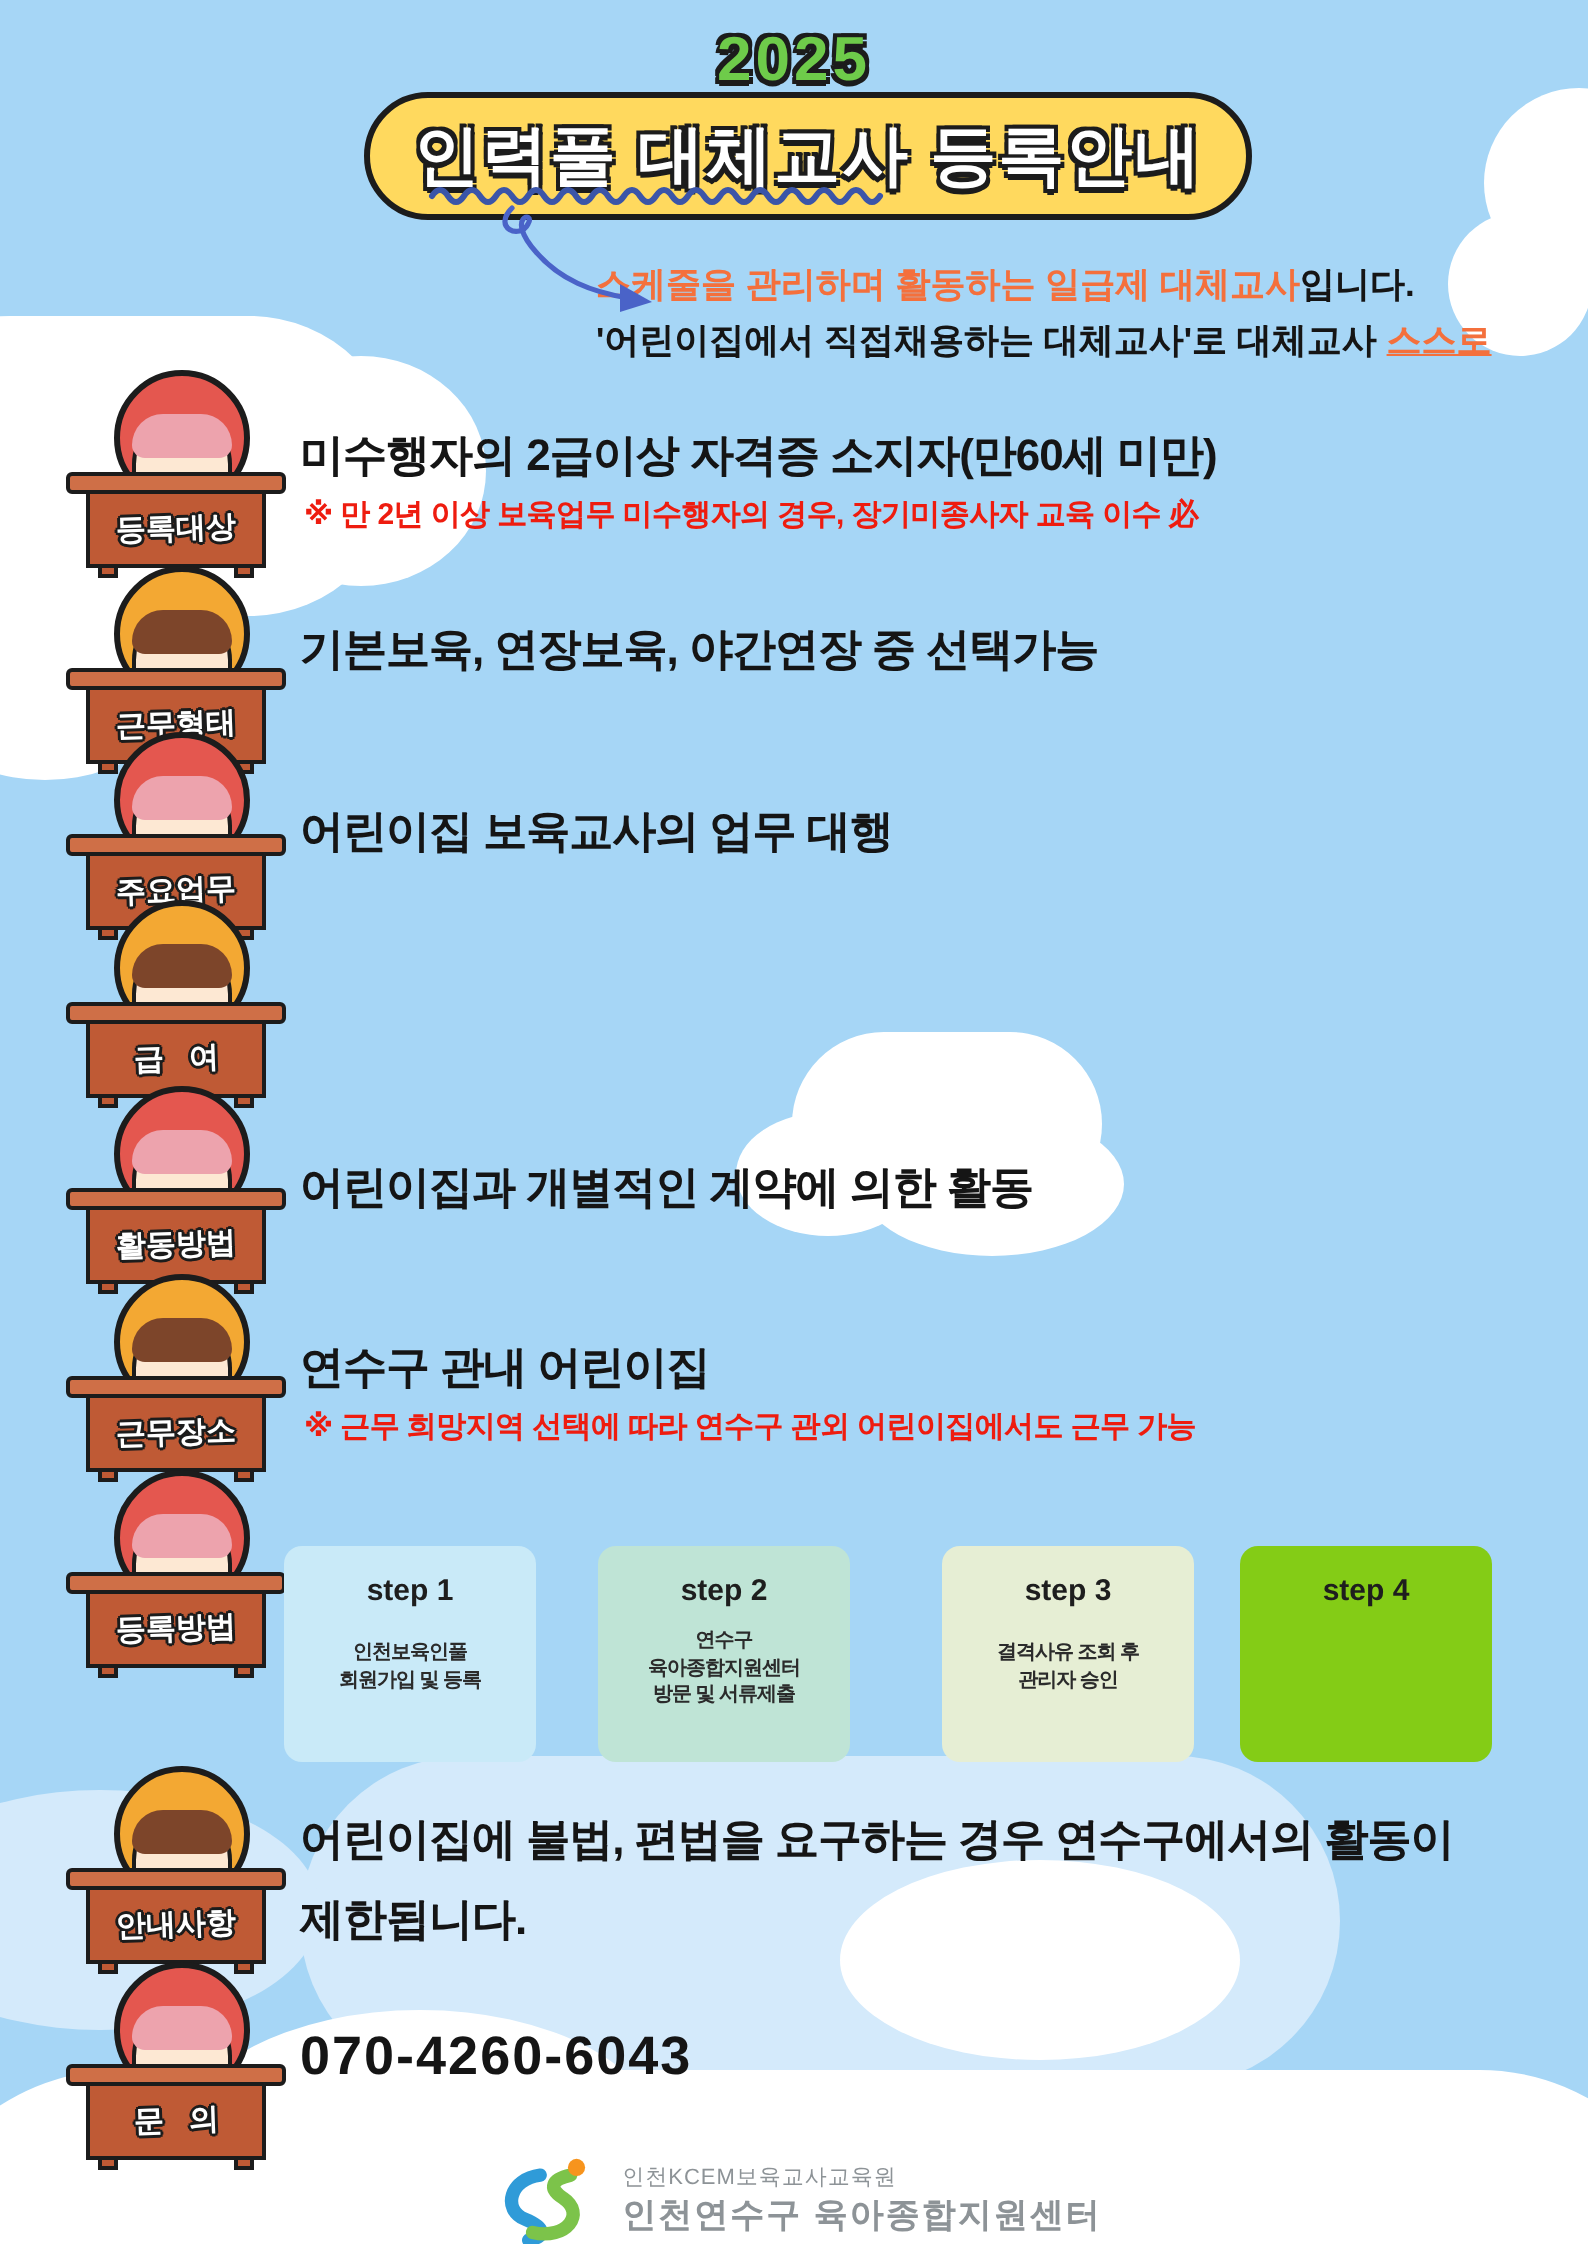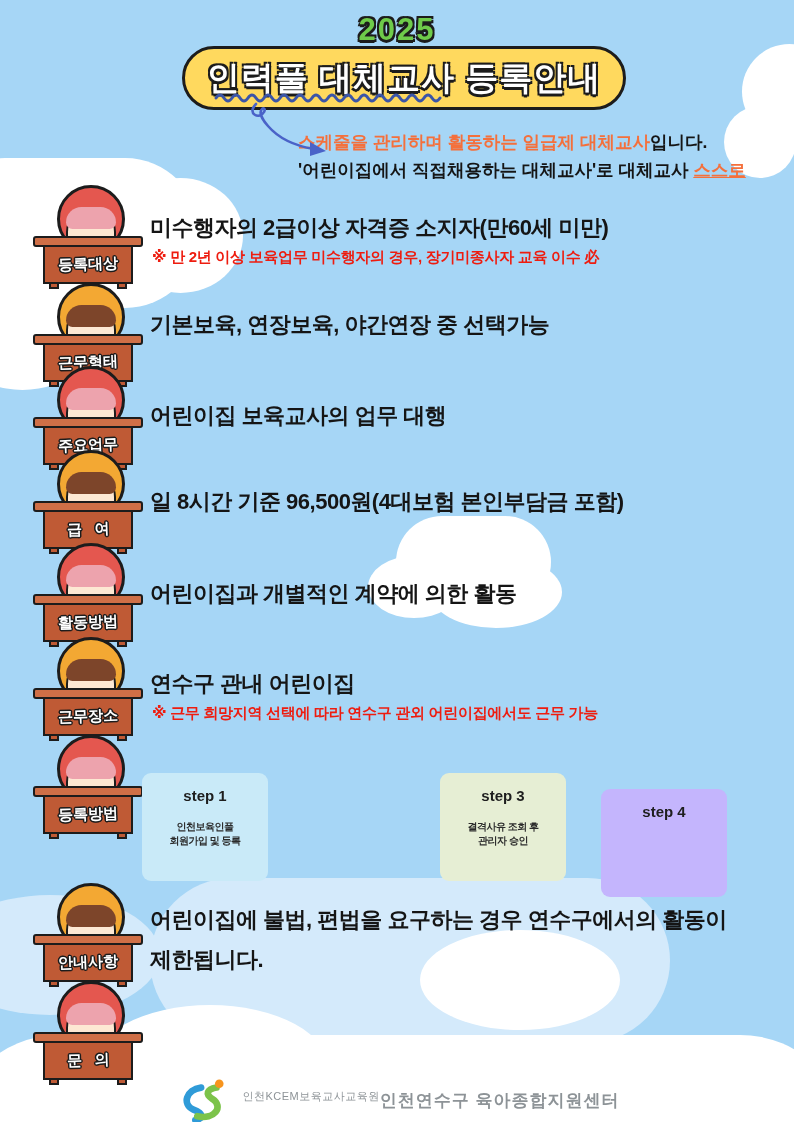--- a/index.html
+++ b/index.html
@@ -64,21 +64,21 @@
   
   .step-box{position:absolute;top:773px;width:126px;height:108px;border-radius:9px;z-index:3;
     display:flex;flex-direction:column;align-items:center;padding-top:14px;box-sizing:border-box;}
   .step-label{font-size:15px;font-weight:bold;color:#1e1e1e;margin-bottom:16px;}
   .step-text{font-size:10px;font-weight:bold;color:#2b2b2b;text-align:center;
     white-space:pre-line;line-height:1.35;letter-spacing:-0.5px;}
 
   
   .footer{position:absolute;left:0;right:0;top:1078px;z-index:3;display:flex;justify-content:center;align-items:center;gap:10px;}
   .logo-mark{width:58px;height:44px;}
-  .footer-lines{display:flex;justify-content:center;}
+  .footer-lines{display:flex;flex-direction:column;justify-content:center;}
   .footer-small{font-size:11px;color:#8d9397;letter-spacing:0.5px;}
   .footer-large{font-size:17px;color:#8d9397;font-weight:bold;letter-spacing:1px;}
 </style>
 </head>
 <body>
 
 <div id="poster">
 
   <div class="cloud" style="left:742px;top:44px;width:95px;height:95px;"></div>
   <div class="cloud" style="left:724px;top:106px;width:72px;height:72px;"></div>
@@ -167,21 +167,20 @@
           <div class="eyes"></div>
         </div>
       </div>
     <div class="desk-top"></div>
       <div class="leg l"></div>
       <div class="leg r"></div>
     <div class="desk-body">
         <span class="desk-label">급   여</span>
       </div>
   </div>
-  <div class="sec-text" style="top:482px;">일 8시간 기준 96,500원(4대보험 본인부담금 포함)</div>
 
   <div class="sec-icon v1" style="top:543px;">
     <div class="circle">
         <div class="head">
           <div class="hair"></div>
           <div class="eyes"></div>
         </div>
       </div>
     <div class="desk-top"></div>
       <div class="leg l"></div>
@@ -221,26 +220,32 @@
       <div class="leg r"></div>
     <div class="desk-body">
         <span class="desk-label">등록방법</span>
       </div>
   </div>
   <div class="step-box" style="left: 142px; background: rgb(201, 234, 248);">
     <div class="step-label">step 1</div>
     <div class="step-text">인천보육인풀
 회원가입 및 등록</div>
   </div>
-  <div class="step-box" style="left: 440px; background: rgb(230, 238, 212);">
+  <div class="step-box" style="left: 299px; background: rgb(191, 228, 214);">
+    <div class="step-label">step 2</div>
+    <div class="step-text" style="margin-top:-6px;">연수구
+육아종합지원센터
+방문 및 서류제출</div>
+  </div>
+  <div class="step-box" style="left: 471px; background: rgb(230, 238, 212);">
     <div class="step-label">step 3</div>
     <div class="step-text">결격사유 조회 후
 관리자 승인</div>
   </div>
-  <div class="step-box" style="left: 601px; background: #c4b5fd; margin-top: 16px;">
+  <div class="step-box" style="left: 620px; background: #84cc16;">
     <div class="step-label">step 4</div>
   </div>
 
   <div class="sec-icon v2" style="top:883px;">
     <div class="circle">
         <div class="head">
           <div class="hair"></div>
           <div class="eyes"></div>
         </div>
       </div>
@@ -261,20 +266,21 @@
           <div class="eyes"></div>
         </div>
       </div>
     <div class="desk-top"></div>
       <div class="leg l"></div>
       <div class="leg r"></div>
     <div class="desk-body">
         <span class="desk-label">문   의</span>
       </div>
   </div>
+  <div class="sec-text phone" style="top:1008px;">070-4260-6043</div>
 
   <div class="footer">
     <svg class="logo-mark" viewBox="0 0 60 46">
       <path d="M28 10 C 12 12, 8 28, 20 33 C 30 37, 32 42, 22 44" fill="none" stroke="#2f9bd8" stroke-width="7" stroke-linecap="round"></path>
       <path d="M24 40 C 42 44, 52 30, 40 22 C 32 17, 34 12, 44 10" fill="none" stroke="#7cc34a" stroke-width="7" stroke-linecap="round"></path>
       <circle cx="47" cy="6" r="4.5" fill="#f7941d"></circle>
     </svg>
     <div class="footer-lines">
       <div class="footer-small">인천KCEM보육교사교육원</div>
       <div class="footer-large">인천연수구 육아종합지원센터</div>

